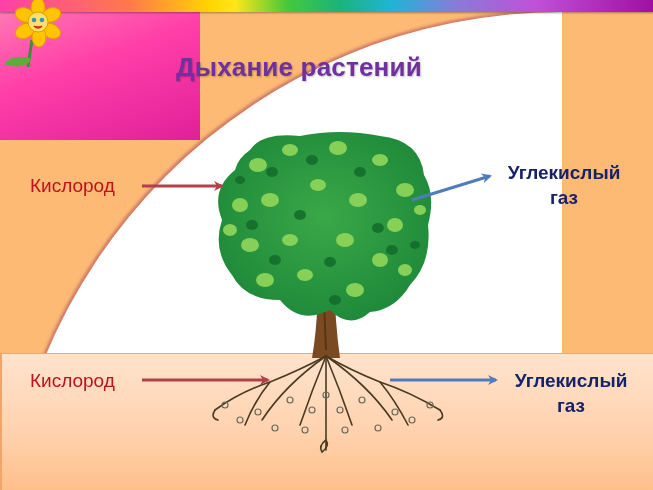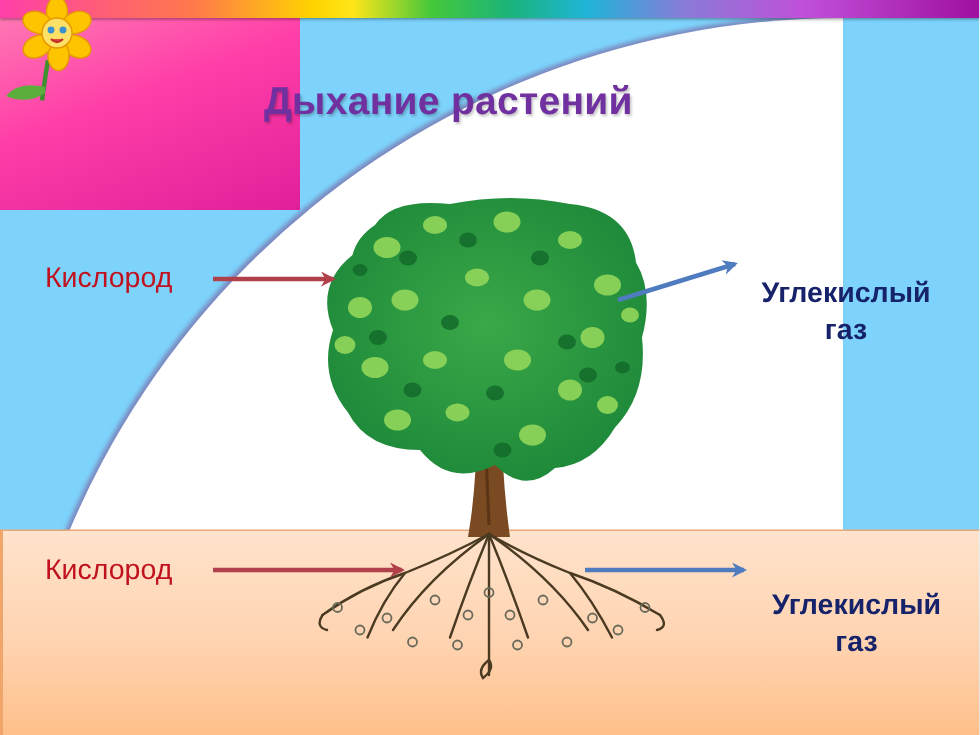--- a/index.html
+++ b/index.html
@@ -1,21 +1,21 @@
 <!DOCTYPE html>
 <html><head>
   <meta charset="utf-8">
   <style>
     html, body { margin: 0; padding: 0; }
     body {
       width: 653px; height: 490px; overflow: hidden; position: relative;
       background: #ffffff;
       font-family: "Liberation Sans", "DejaVu Sans", sans-serif;
     }
-    .slide { position: absolute; left: 0; top: 0; width: 653px; height: 490px; overflow: hidden; background: #7dd3fc; }
+    .slide { position: absolute; left: 0; top: 0; width: 653px; height: 490px; overflow: hidden; background: #fdba74; }
 
     
     .rainbow-bar {
       position: absolute; left: 0; top: 0; width: 653px; height: 12px;
       background: linear-gradient(90deg, #ff3fa8 0%, #ff7a4a 20%, #ffd400 32%, #ffe619 36%, #46c83a 44%, #1ab47a 52%, #20b4d8 60%, #8a7ad8 70%, #c050d8 82%, #a010a0 100%);
       box-shadow: 0 1px 2px rgba(0,0,0,0.35);
     }
     
     .corner {
       position: absolute; left: 0; top: 0; width: 200px; height: 140px;
@@ -41,21 +41,21 @@
       font-size: 26px; font-weight: bold; color: #7030a0;
       text-shadow: 1px 1px 2px rgba(0,0,0,0.25);
       letter-spacing: 0.2px; white-space: nowrap;
     }
 
     .label-red {
       position: absolute; font-size: 19px; font-weight: normal; color: #c0121e; white-space: nowrap;
     }
     .label-blue {
       position: absolute; font-size: 19px; font-weight: bold; color: #16226a;
-      text-align: center; line-height: 25px; white-space: nowrap; margin-top: 23px;
+      text-align: center; line-height: 25px; white-space: nowrap;
     }
 
     svg.art { position: absolute; left: 0; top: 0; }
   </style>
 </head>
 <body>
 
 <div class="slide">
   <div class="corner"></div>
   <div class="corner-curve"></div>

